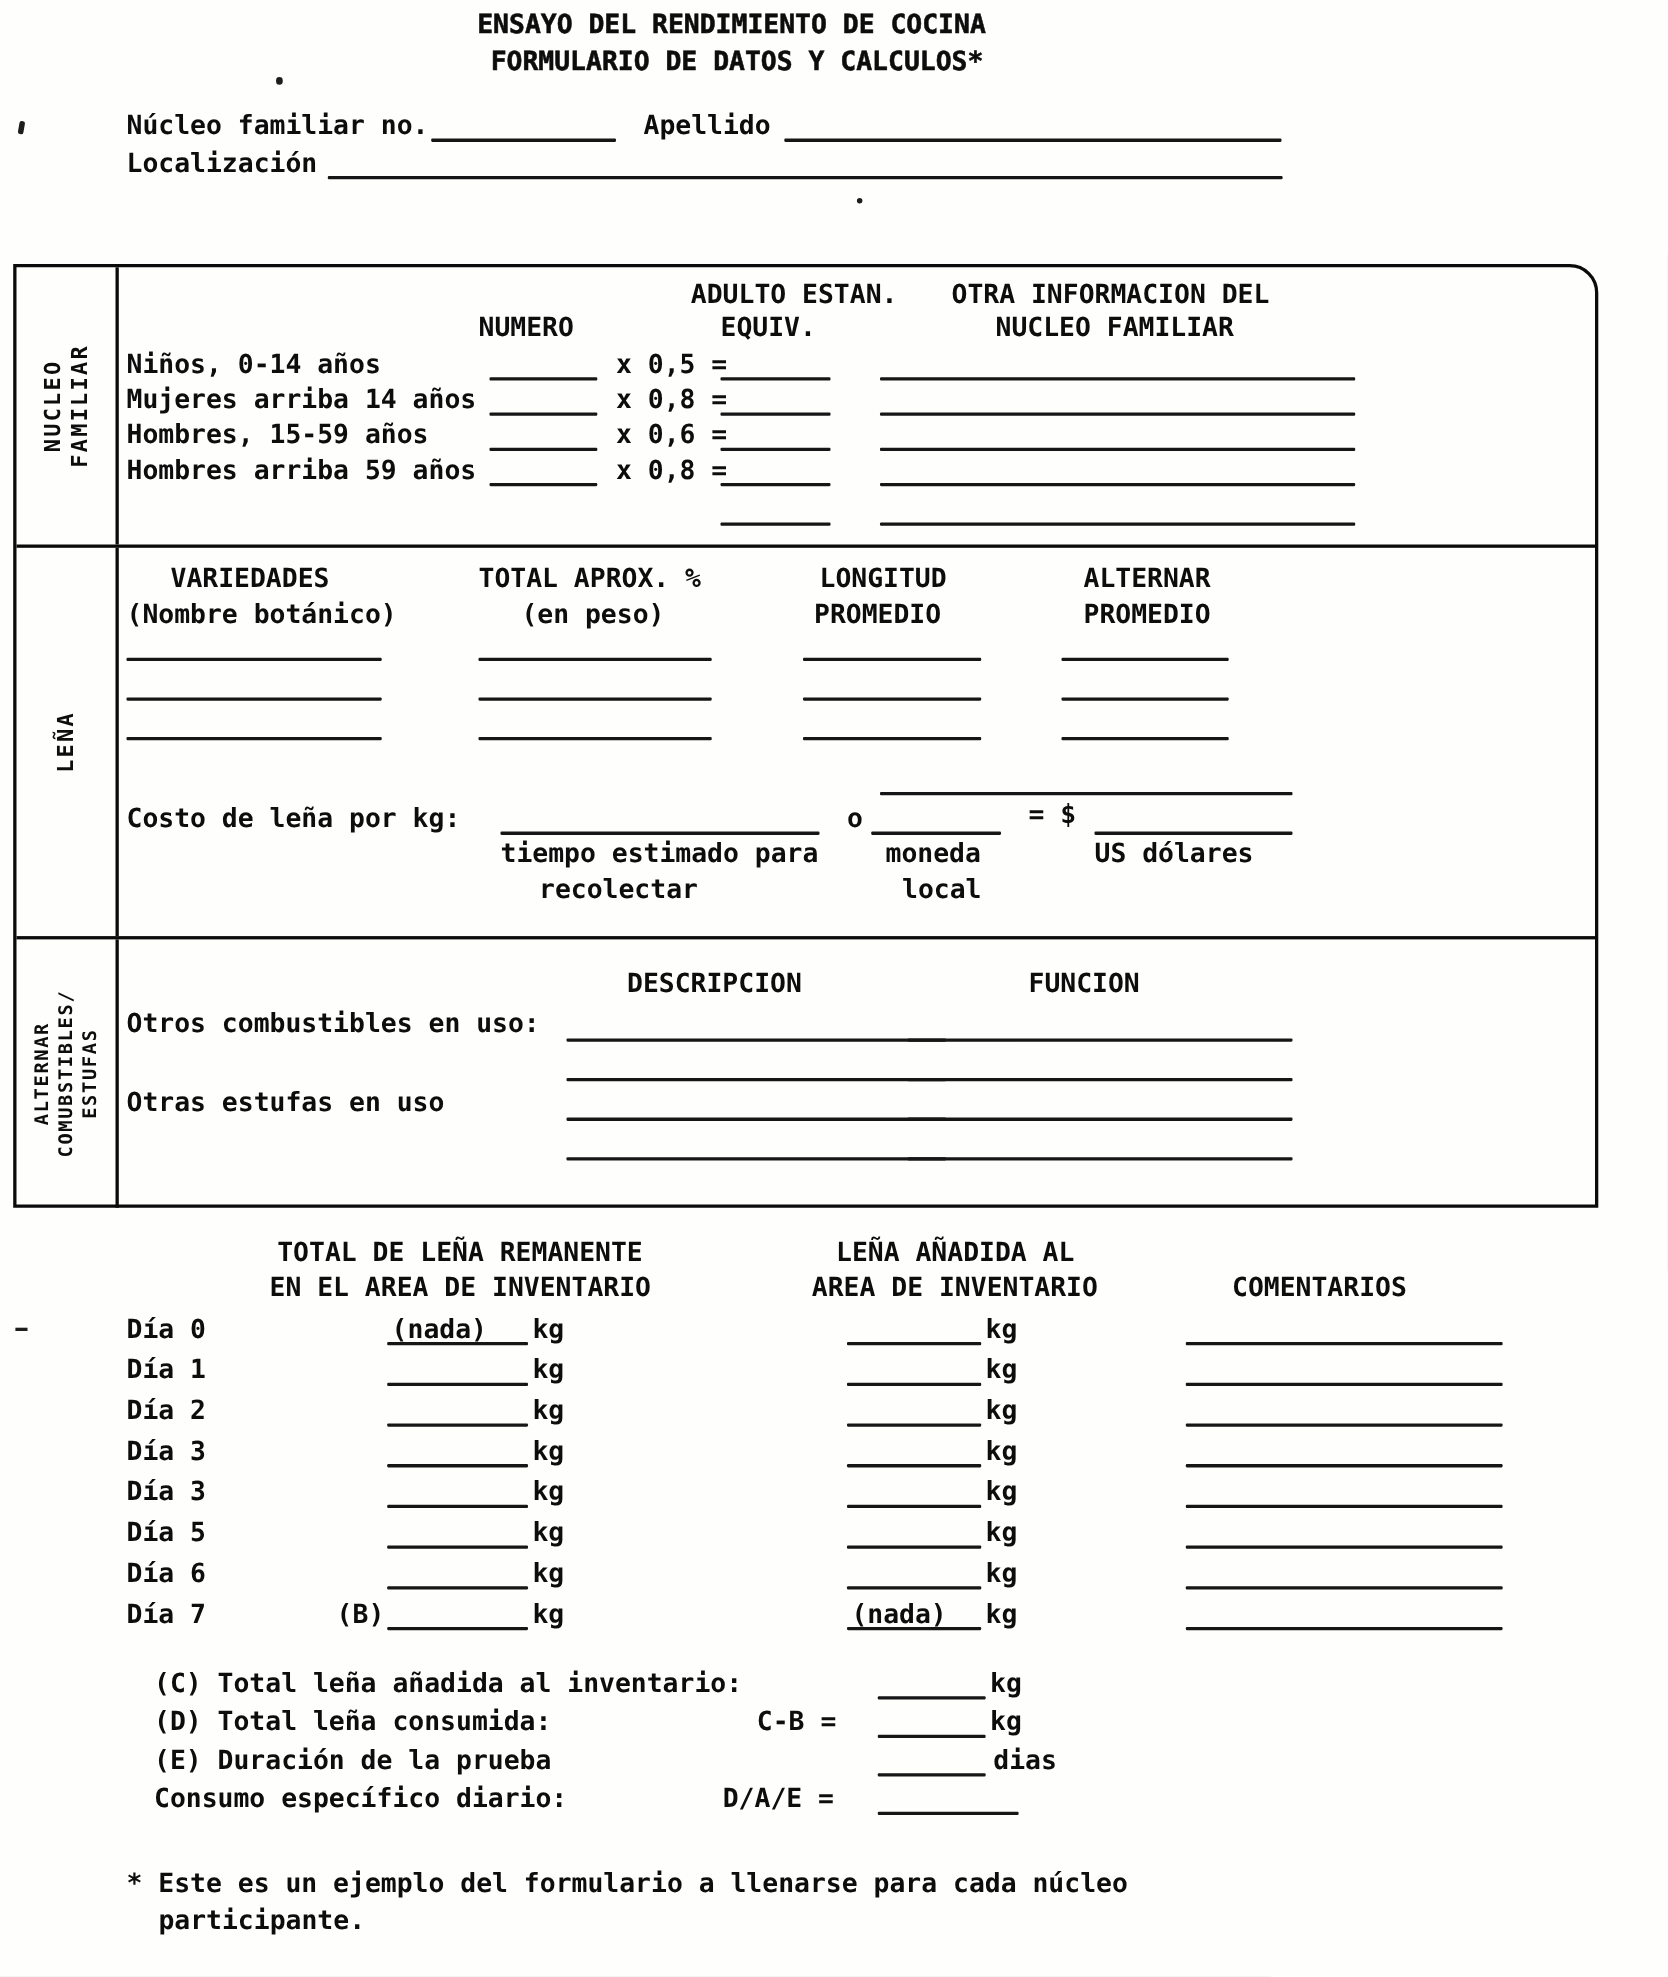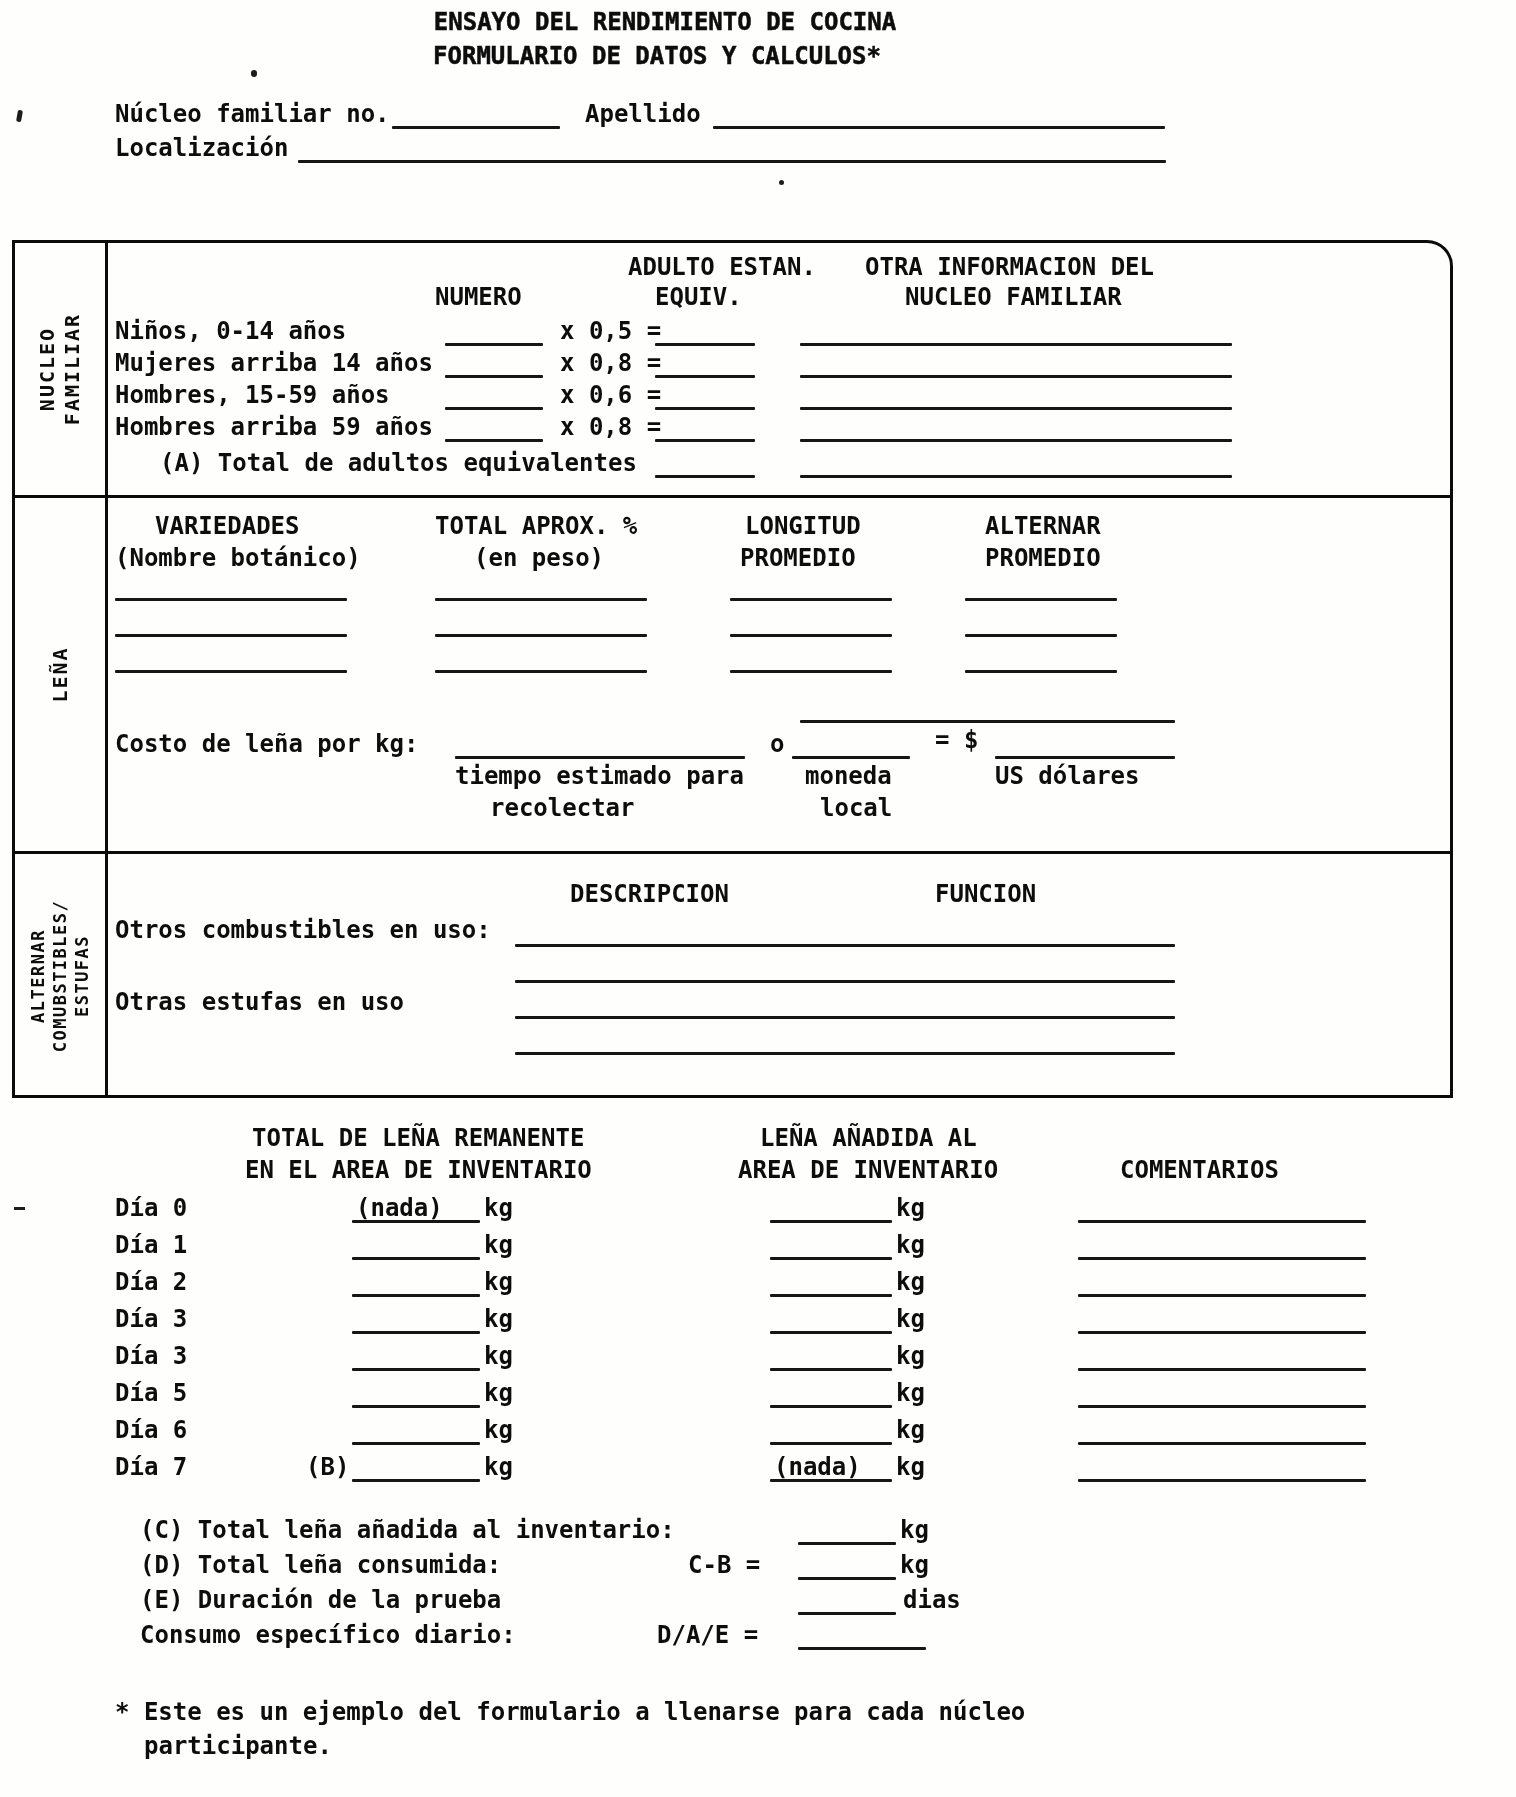--- a/index.html
+++ b/index.html
@@ -26,21 +26,21 @@
   .vtext-sm { font-size:17px; line-height:22px; letter-spacing:1.5px; }
   .content { flex:1; position:relative; }
   .artifact { position:absolute; background:#1d1d1d; }
 </style>
 </head>
 <body>
 
 <div class="page">
 
   <div class="t ctr heavy" style="left:380px;top:8px;width:570px">ENSAYO DEL RENDIMIENTO DE COCINA</div>
-  <div class="t ctr heavy" style="left:372px;top:42px;width:570px">FORMULARIO DE DATOS Y CALCULOS*</div>
+  <div class="t ctr heavy" style="left:385px;top:42px;width:570px">FORMULARIO DE DATOS Y CALCULOS*</div>
 
   <div class="artifact" style="left:17px;top:110px;width:5px;height:12px;border-radius:2px;transform:rotate(10deg)"></div>
   <div class="artifact" style="left:251px;top:70px;width:6px;height:7px;border-radius:3px"></div>
   <div class="artifact" style="left:779px;top:180px;width:5px;height:5px;border-radius:3px"></div>
   <div class="artifact" style="left:14px;top:1207px;width:11px;height:3px"></div>
 
   <div class="t" style="left:115px;top:100px">Núcleo familiar no.</div>
   <div class="blank" style="left:392px;top:126px;width:168px"></div>
   <div class="t" style="left:585px;top:100px">Apellido</div>
   <div class="blank" style="left:713px;top:126px;width:452px"></div>
@@ -78,21 +78,20 @@
         <div class="t" style="left:452px;top:138px">x 0,6 =</div>
         <div class="blank" style="left:547px;top:164px;width:100px"></div>
         <div class="blank" style="left:692px;top:164px;width:432px"></div>
 
         <div class="t" style="left:7px;top:170px">Hombres arriba 59 años</div>
         <div class="blank" style="left:337px;top:196px;width:98px"></div>
         <div class="t" style="left:452px;top:170px">x 0,8 =</div>
         <div class="blank" style="left:547px;top:196px;width:100px"></div>
         <div class="blank" style="left:692px;top:196px;width:432px"></div>
 
-        <div class="t" style="left:52px;top:206px">(A) Total de adultos equivalentes</div>
         <div class="blank" style="left:547px;top:232px;width:100px"></div>
         <div class="blank" style="left:692px;top:232px;width:432px"></div>
       </div>
     </div>
 
     <div class="section sec-b" style="height:353px">
       <div class="labelcol">
         <div class="vtext">LEÑA</div>
       </div>
       <div class="content">

